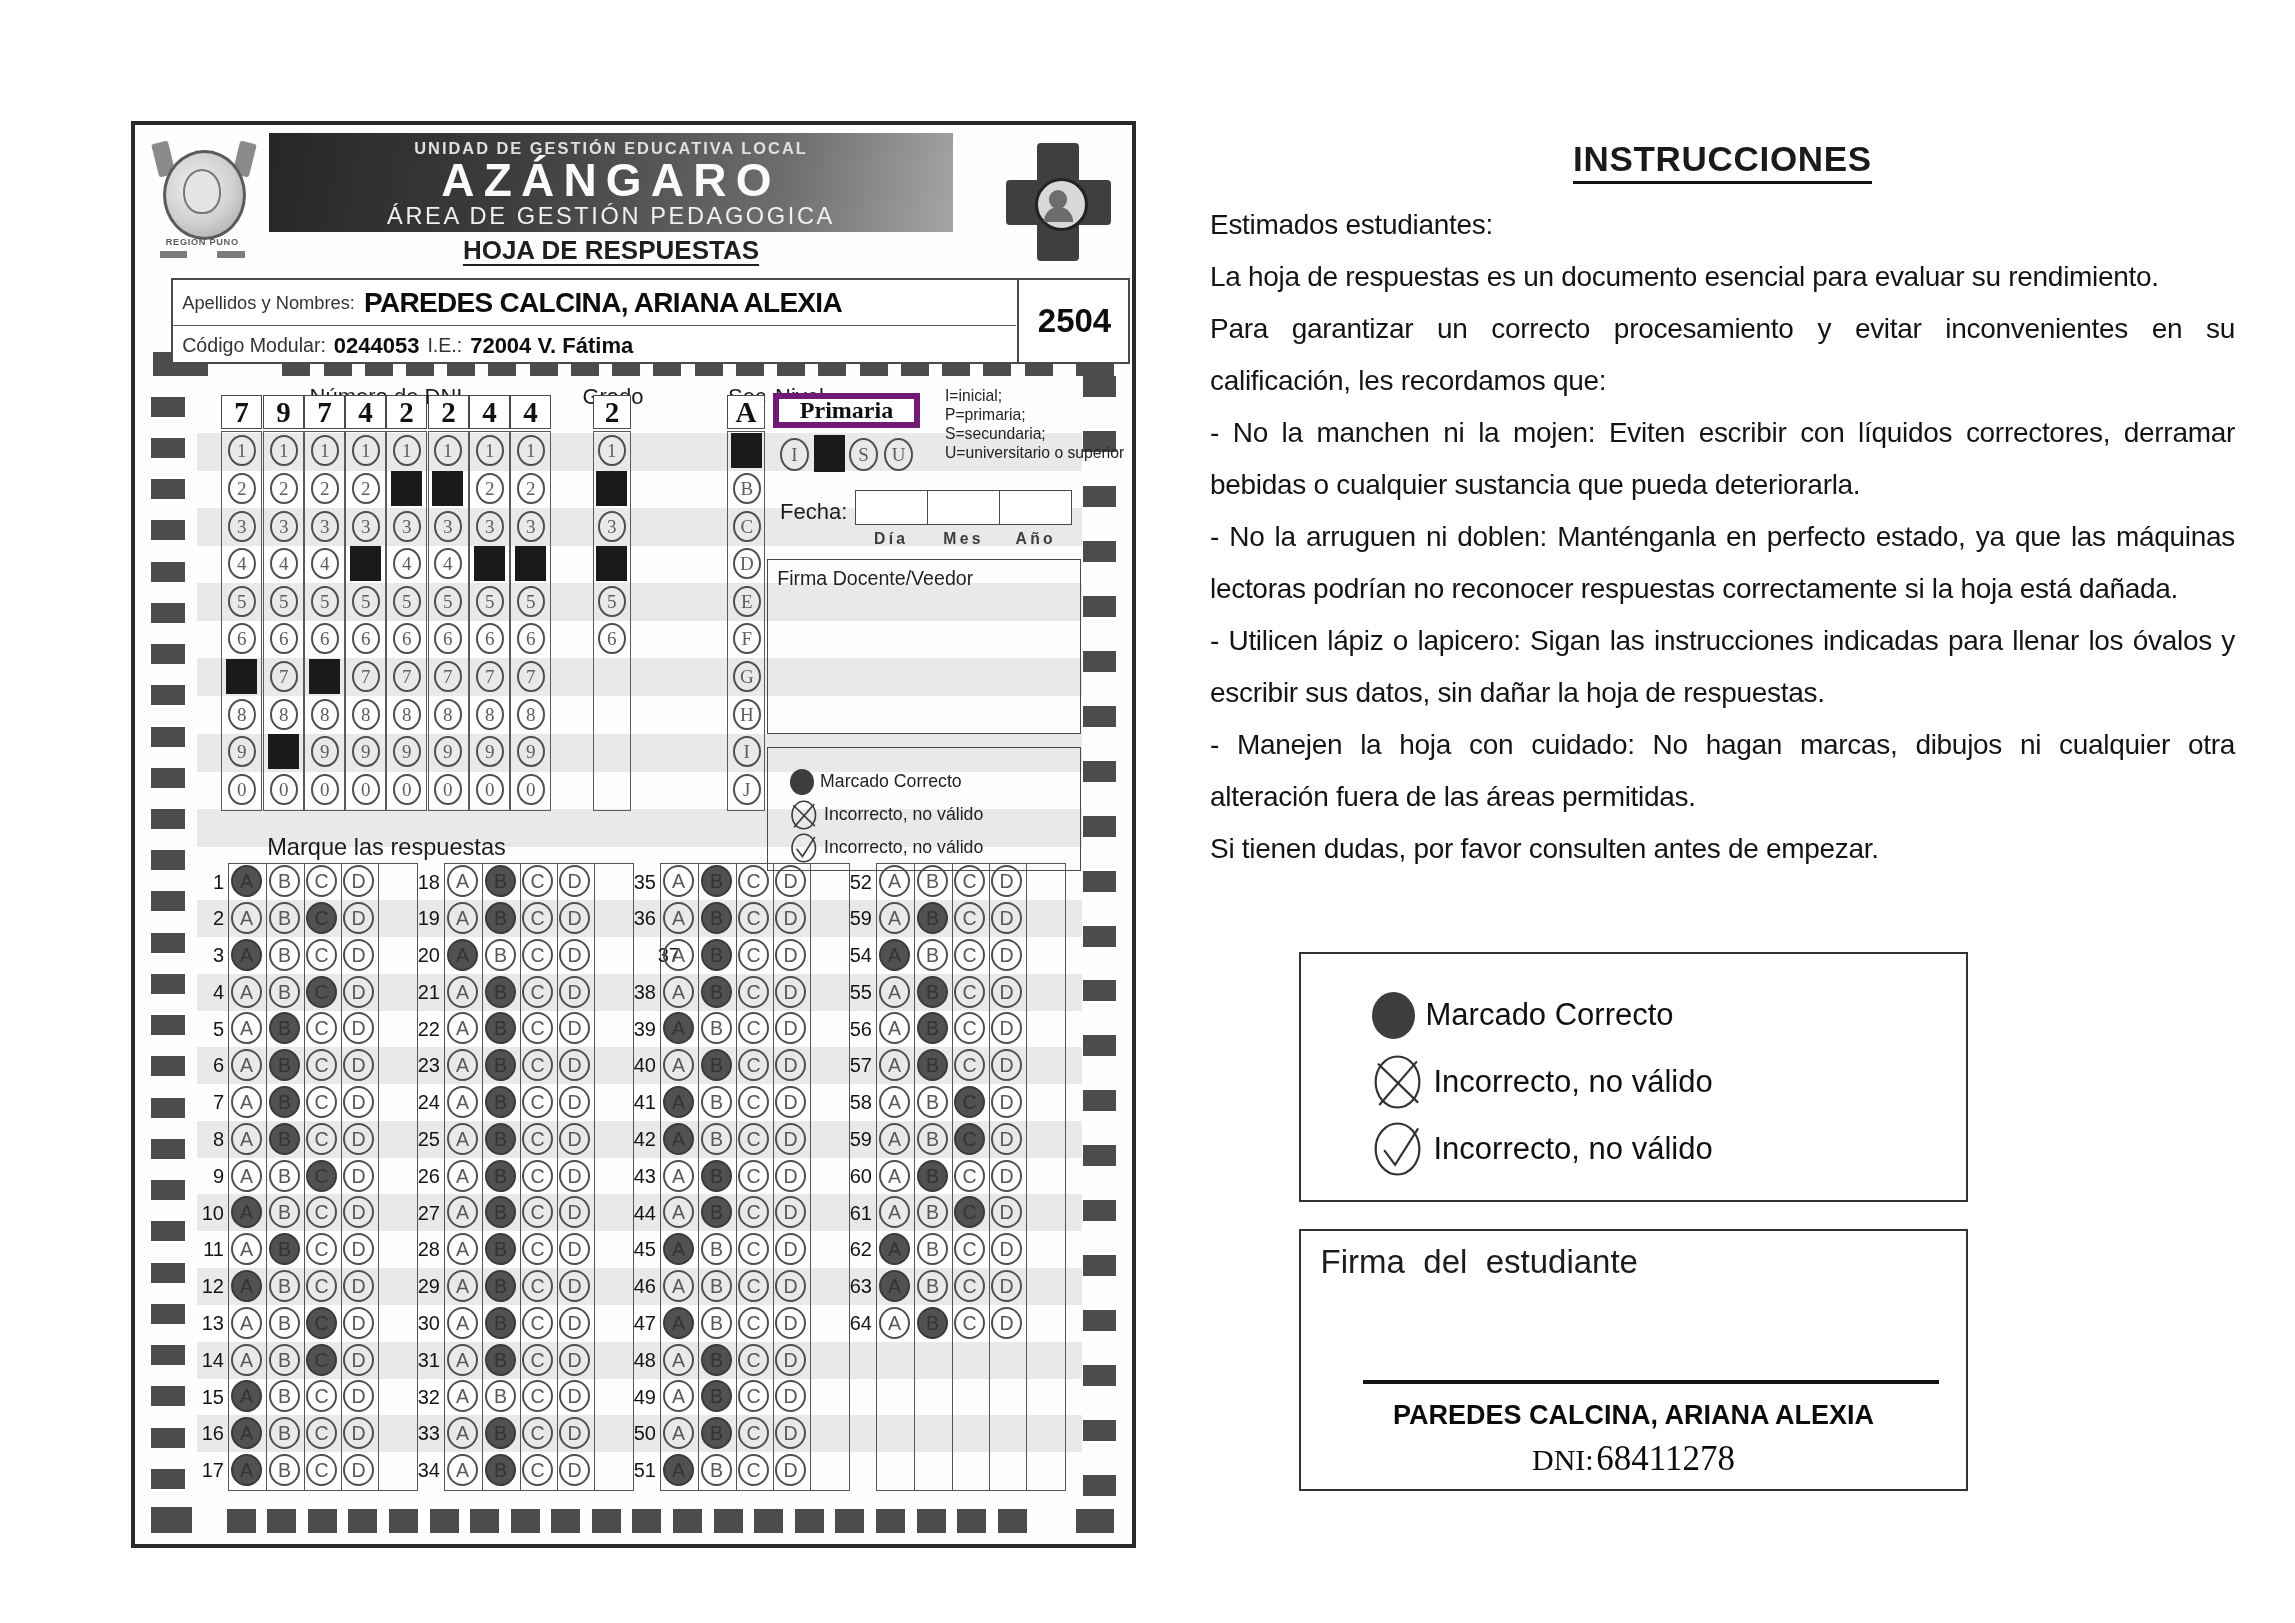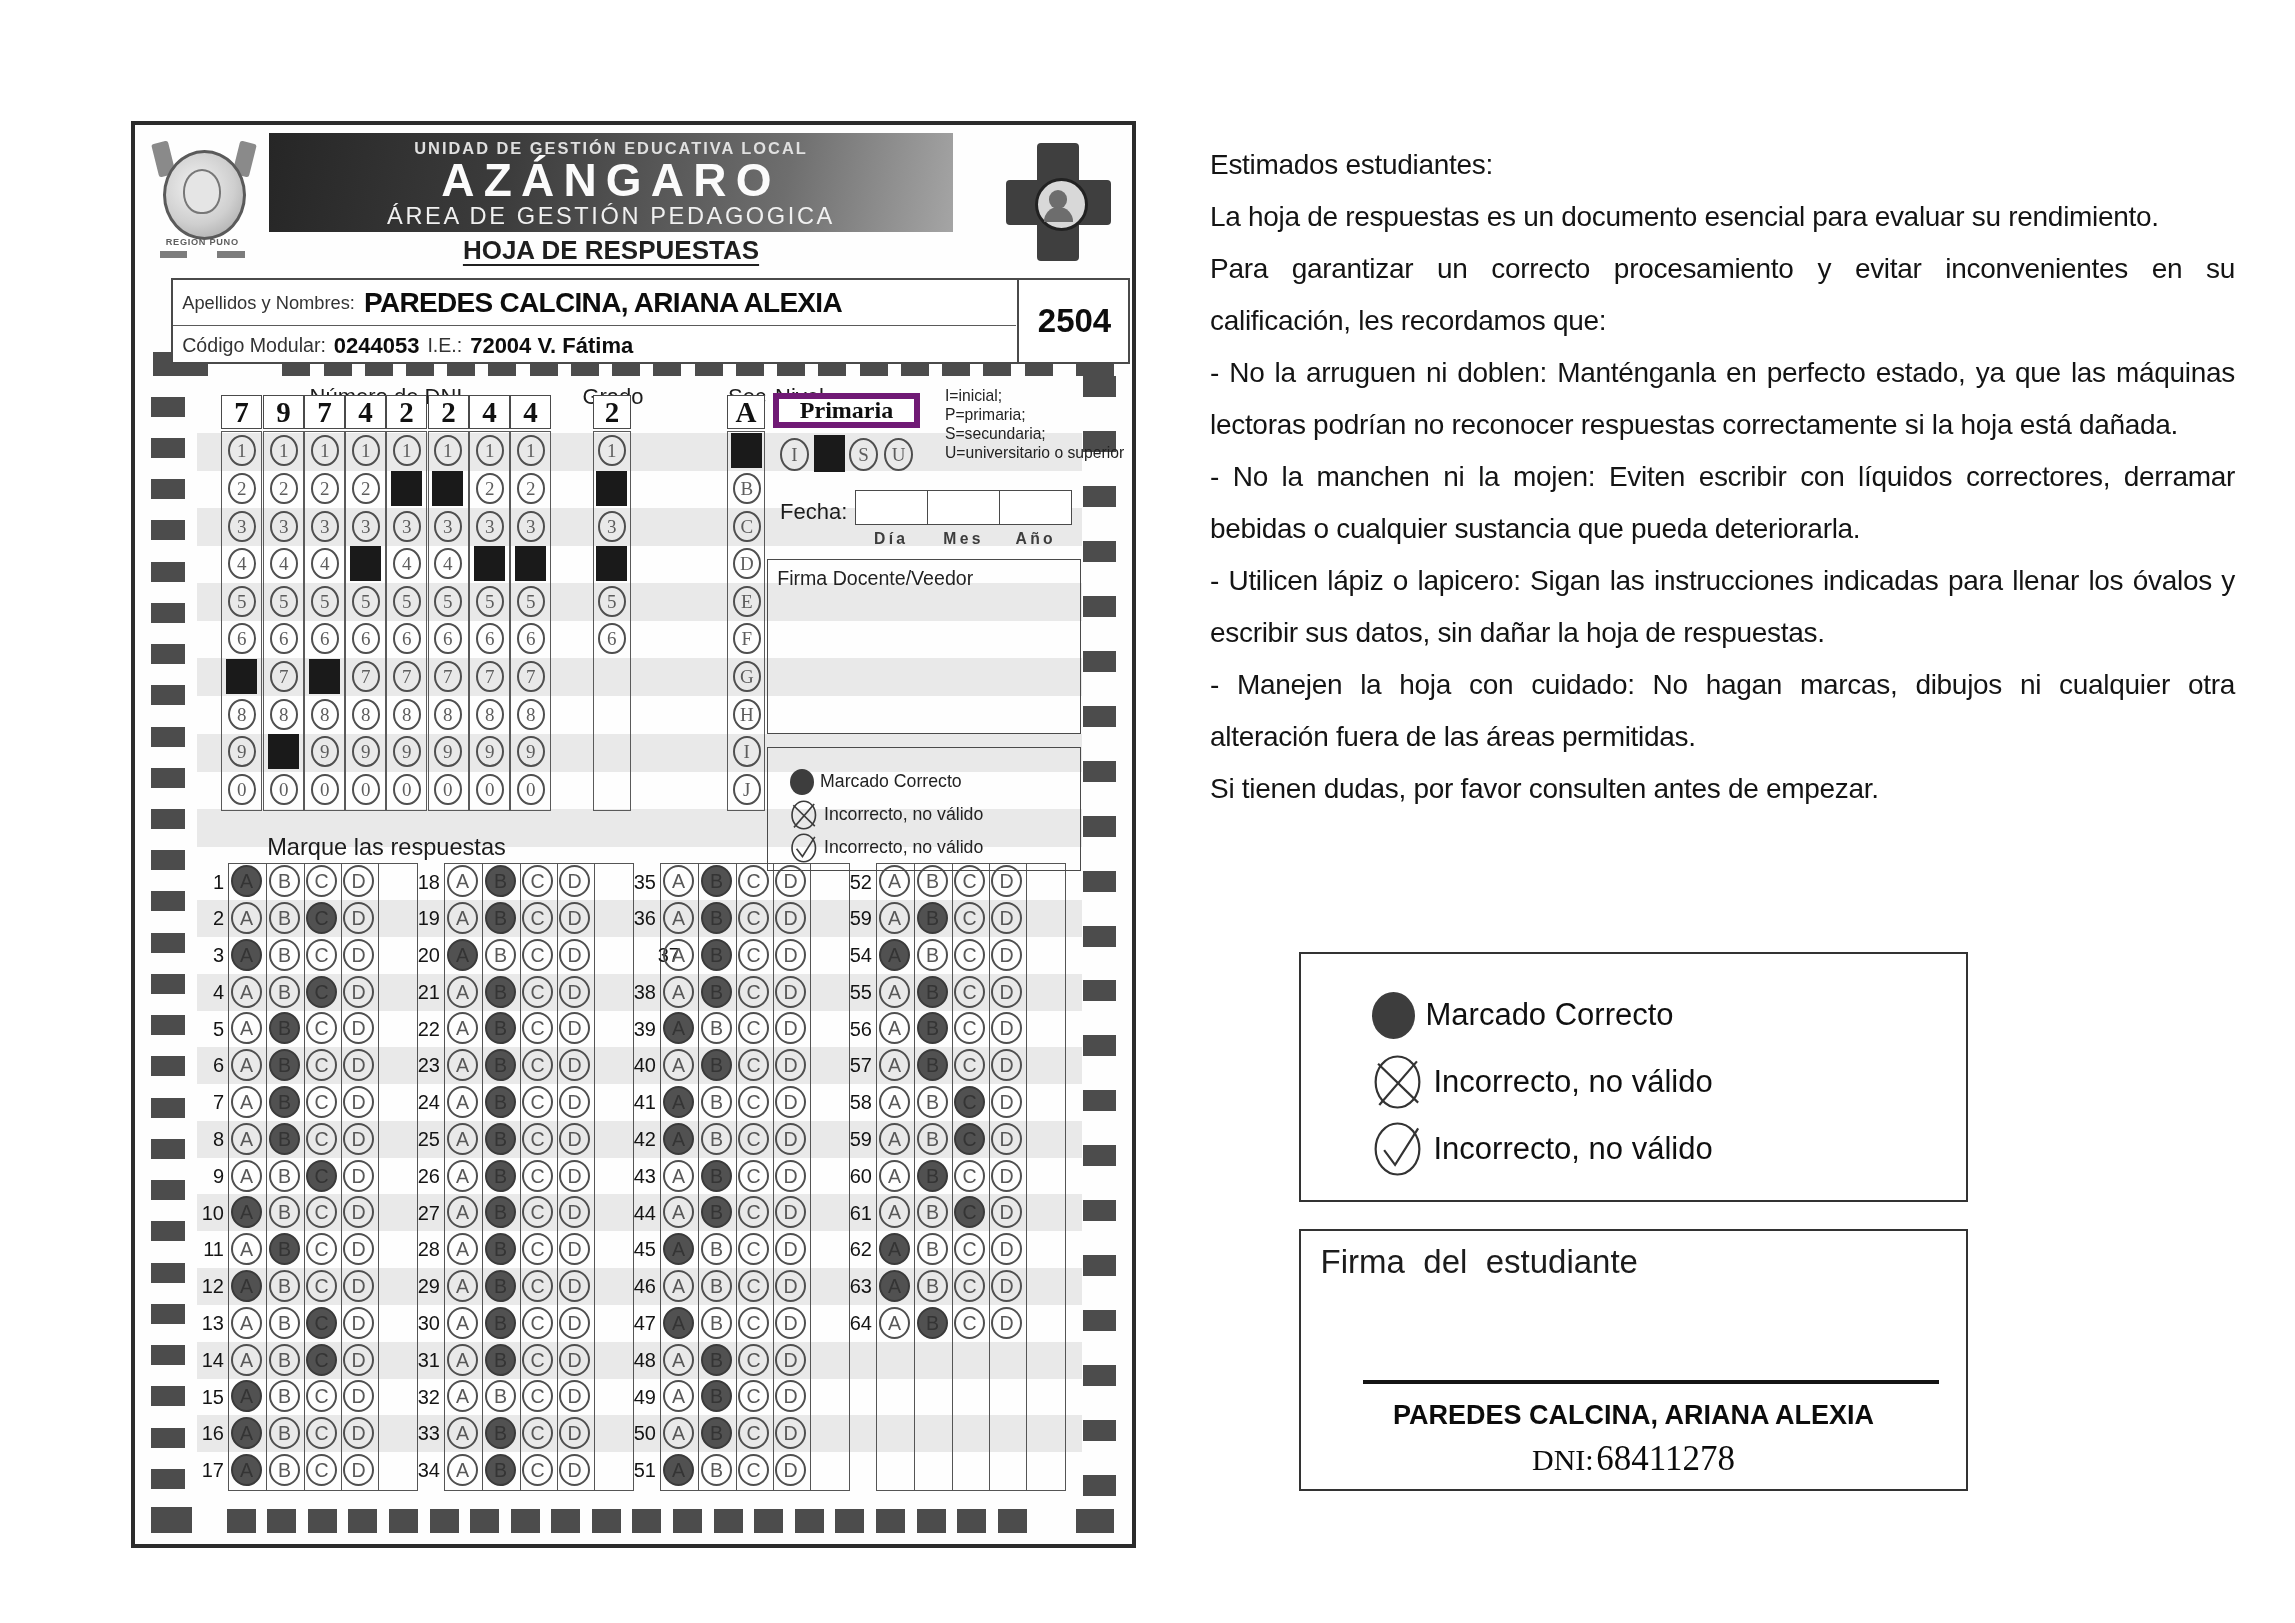--- a/index.html
+++ b/index.html
@@ -785,25 +785,28 @@
       <div class="bub ans" style="left: 819px; top: 1145px;">C</div>
       <div class="bub ans" style="left: 856px; top: 1145px;">D</div>
       <div class="qnum" style="left: 706px; top: 1187px;">64</div>
       <div class="bub ans" style="left: 744px; top: 1182px;">A</div>
       <div class="bub ans m" style="left: 782px; top: 1182px;">B</div>
       <div class="bub ans" style="left: 819px; top: 1182px;">C</div>
       <div class="bub ans" style="left: 856px; top: 1182px;">D</div>
     </div>
 
   <div class="inst">
+    <div class="ins-title">
+      <span>INSTRUCCIONES</span>
+    </div>
     <p>Estimados estudiantes:</p>
     <p>La hoja de respuestas es un documento esencial para evaluar su rendimiento.</p>
     <p>Para garantizar un correcto procesamiento y evitar inconvenientes en su calificación, les recordamos que:</p>
+    <p>- No la manchen ni la mojen: Eviten escribir con líquidos correctores, derramar bebidas o cualquier sustancia que pueda deteriorarla.</p>
     <p>- No la arruguen ni doblen: Manténganla en perfecto estado, ya que las máquinas lectoras podrían no reconocer respuestas correctamente si la hoja está dañada.</p>
-    <p>- No la manchen ni la mojen: Eviten escribir con líquidos correctores, derramar bebidas o cualquier sustancia que pueda deteriorarla.</p>
     <p>- Utilicen lápiz o lapicero: Sigan las instrucciones indicadas para llenar los óvalos y escribir sus datos, sin dañar la hoja de respuestas.</p>
     <p>- Manejen la hoja con cuidado: No hagan marcas, dibujos ni cualquier otra alteración fuera de las áreas permitidas.</p>
     <p>Si tienen dudas, por favor consulten antes de empezar.</p>
   </div>
 
   <div class="big-legend legend-rows">
     <div class="lrow">
       <span class="oval-b"></span>
       <span>Marcado Correcto</span>
     </div>

